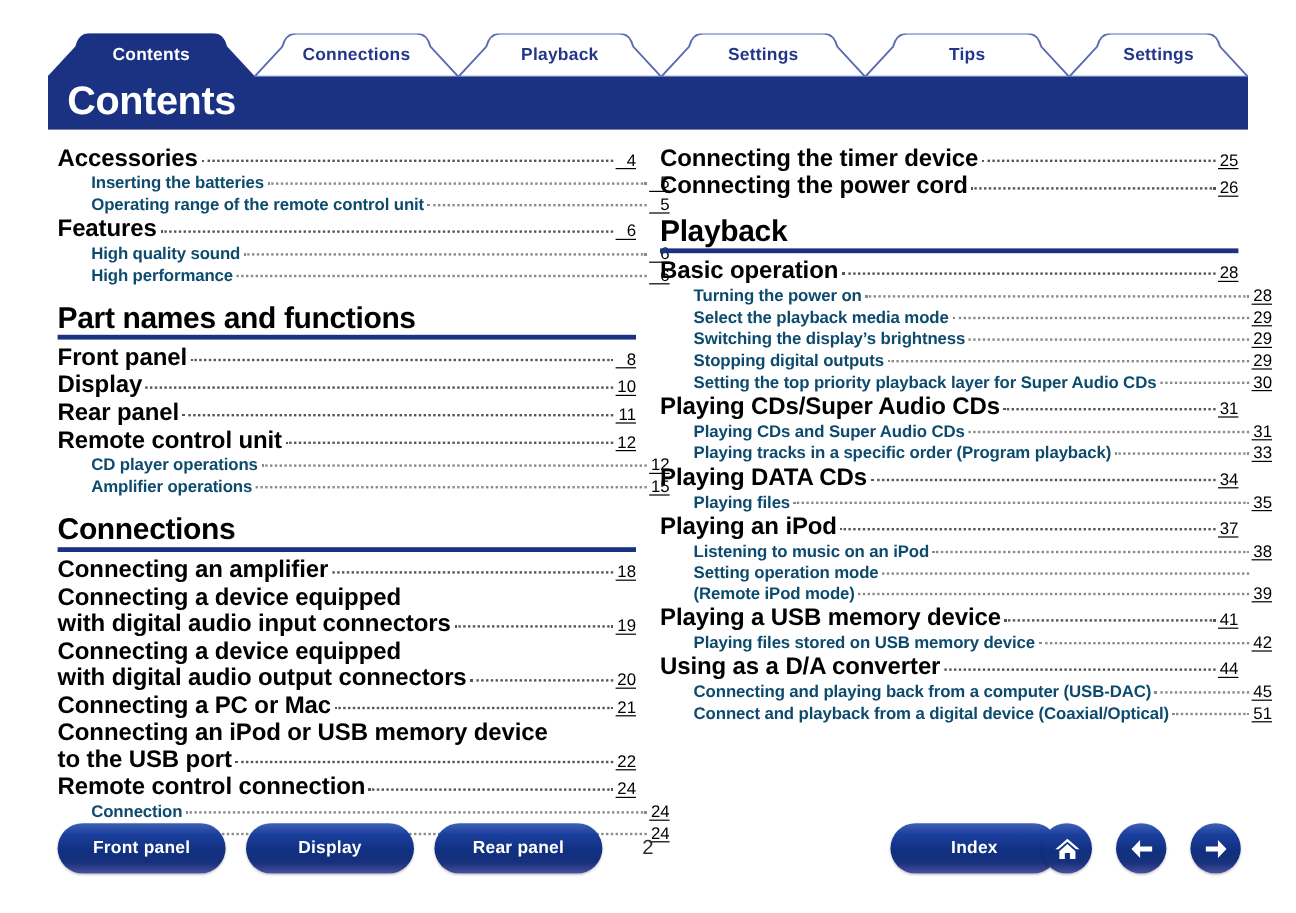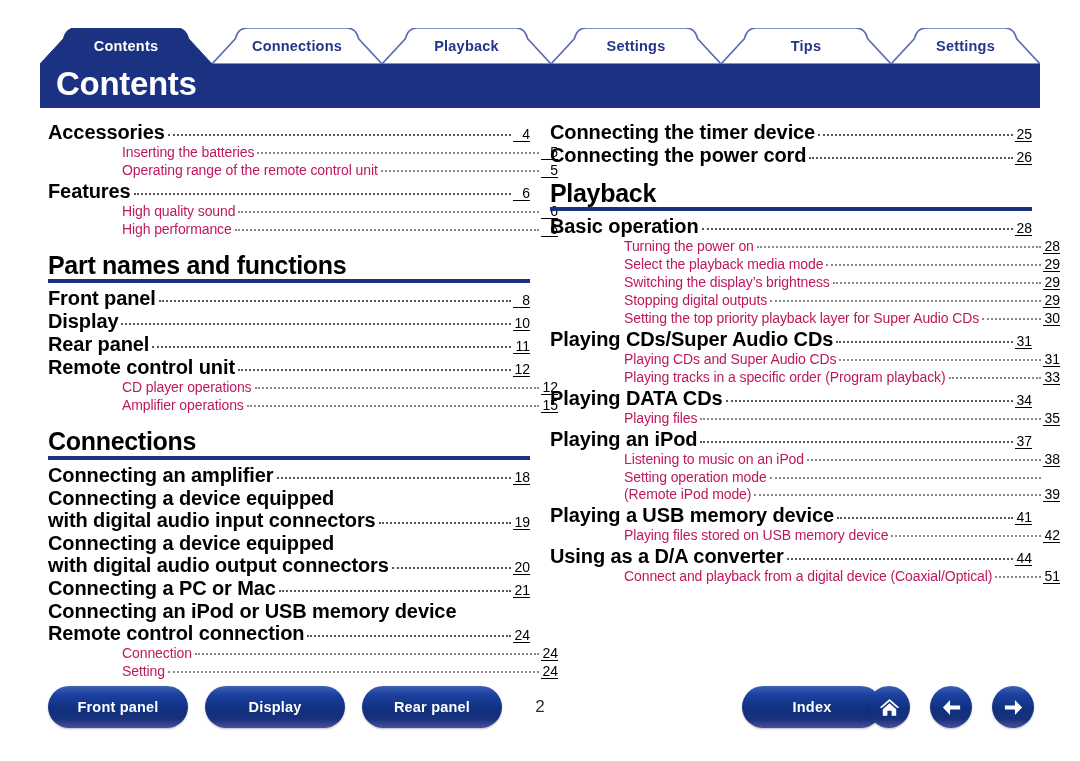--- a/index.html
+++ b/index.html
@@ -74,21 +74,21 @@
   .lvl1 .txt{font-size:20px;font-weight:bold;color:#000;letter-spacing:-.1px;}
   .lvl1 .pg{font-size:14px;font-weight:normal;color:#000;min-width:17px;}
   .lvl1 .dots{border-bottom-color:#555;}
 
   
   .lvl1.cont{padding-bottom:0;}
   .lvl1.cont .dots{border:none;}
 
   
   .lvl2{margin:0;padding:2px 0 1px 0;padding-left:28px;}
-  .lvl2 .txt{font-size:14px;font-weight:normal;color:#be185d;letter-spacing:-.1px;margin-left:46px;}
+  .lvl2 .txt{font-size:14px;font-weight:bold;color:#0c4a6e;letter-spacing:-.1px;}
   .lvl2 .pg{font-size:14px;font-weight:normal;color:#000;min-width:17px;}
   .lvl2 .dots{border-bottom-color:#8a8a8a;}
 
   .pg.blank{border-bottom:none;}
 
   
   .bottom{position:absolute;left:0;top:686px;width:1080px;height:50px;}
   .pill{
     position:absolute;top:0;height:42px;width:140px;
     border-radius:21px;
@@ -256,20 +256,25 @@
         <span class="txt">Connecting a PC or Mac</span>
         <span class="dots"></span>
         <span class="pg">21</span>
       </div>
       <div class="row lvl1 cont">
         <span class="txt">Connecting an iPod or USB memory device</span>
         <span class="dots"></span>
         <span class="pg blank"></span>
       </div>
       <div class="row lvl1">
+        <span class="txt">to the USB port</span>
+        <span class="dots"></span>
+        <span class="pg">22</span>
+      </div>
+      <div class="row lvl1">
         <span class="txt">Remote control connection</span>
         <span class="dots"></span>
         <span class="pg">24</span>
       </div>
       <div class="row lvl2">
         <span class="txt">Connection</span>
         <span class="dots"></span>
         <span class="pg">24</span>
       </div>
       <div class="row lvl2">
@@ -376,20 +381,25 @@
       </div>
       <div class="row lvl2">
         <span class="txt">Playing files stored on USB memory device</span>
         <span class="dots"></span>
         <span class="pg">42</span>
       </div>
       <div class="row lvl1">
         <span class="txt">Using as a D/A converter</span>
         <span class="dots"></span>
         <span class="pg">44</span>
+      </div>
+      <div class="row lvl2">
+        <span class="txt">Connecting and playing back from a computer (USB-DAC)</span>
+        <span class="dots"></span>
+        <span class="pg">45</span>
       </div>
       <div class="row lvl2">
         <span class="txt">Connect and playback from a digital device (Coaxial/Optical)</span>
         <span class="dots"></span>
         <span class="pg">51</span>
       </div>
     </div>
 
   <div class="bottom" id="bottom">
     <div class="pgnum">2</div>

